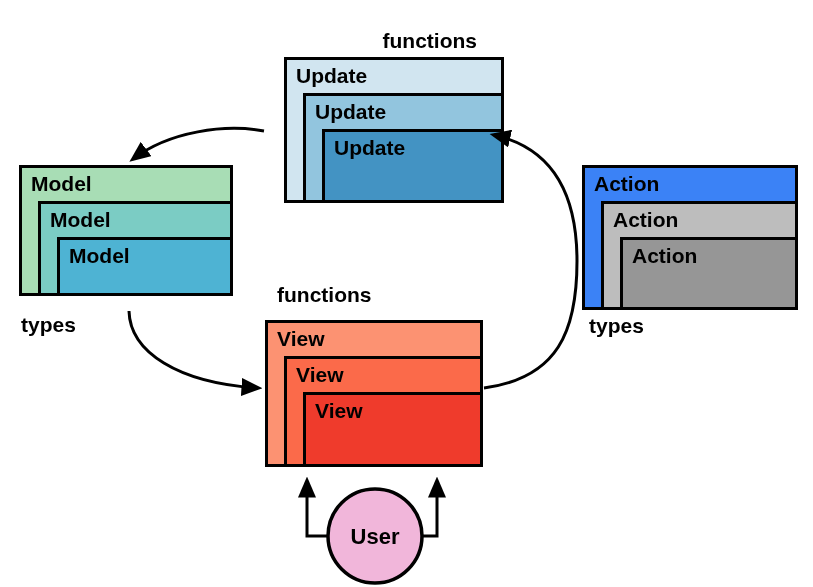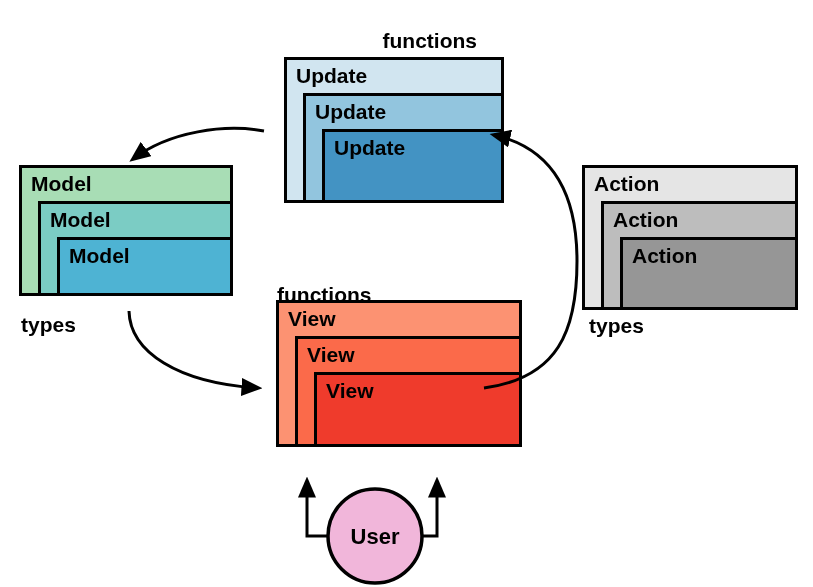--- a/index.html
+++ b/index.html
@@ -86,34 +86,34 @@
         <div class="layer l2" style="background: rgb(78, 179, 211);">
           <div class="layer-label">Model</div>
         </div>
       </div>
     </div>
   </div>
   <div class="caption" style="left:21px; top:313px;">types</div>
 
   <div class="caption" style="left:277px; top:283px;">functions</div>
 
-  <div class="nbox" style="left:265px; top:300px; width:246px; height:147px;margin-left:11px;">
+  <div class="nbox" style="left:265px; top:320px; width:218px; height:147px;">
     <div class="layer l0" style="background: rgb(252, 146, 114);">
       <div class="layer-label">View</div>
       <div class="layer l1" style="background: rgb(251, 106, 74);">
         <div class="layer-label">View</div>
         <div class="layer l2" style="background: rgb(239, 59, 44);">
           <div class="layer-label">View</div>
         </div>
       </div>
     </div>
   </div>
 
   <div class="nbox" style="left:582px; top:165px; width:216px; height:145px;">
-    <div class="layer l0" style="background: #e5e5e5;">
+    <div class="layer l0" style="background: #3b82f6;">
       <div class="layer-label">Action</div>
       <div class="layer l1" style="background: rgb(189, 189, 189);">
         <div class="layer-label">Action</div>
         <div class="layer l2" style="background: rgb(150, 150, 150);">
           <div class="layer-label">Action</div>
         </div>
       </div>
     </div>
   </div>
   <div class="caption" style="left:589px; top:314px;">types</div>

